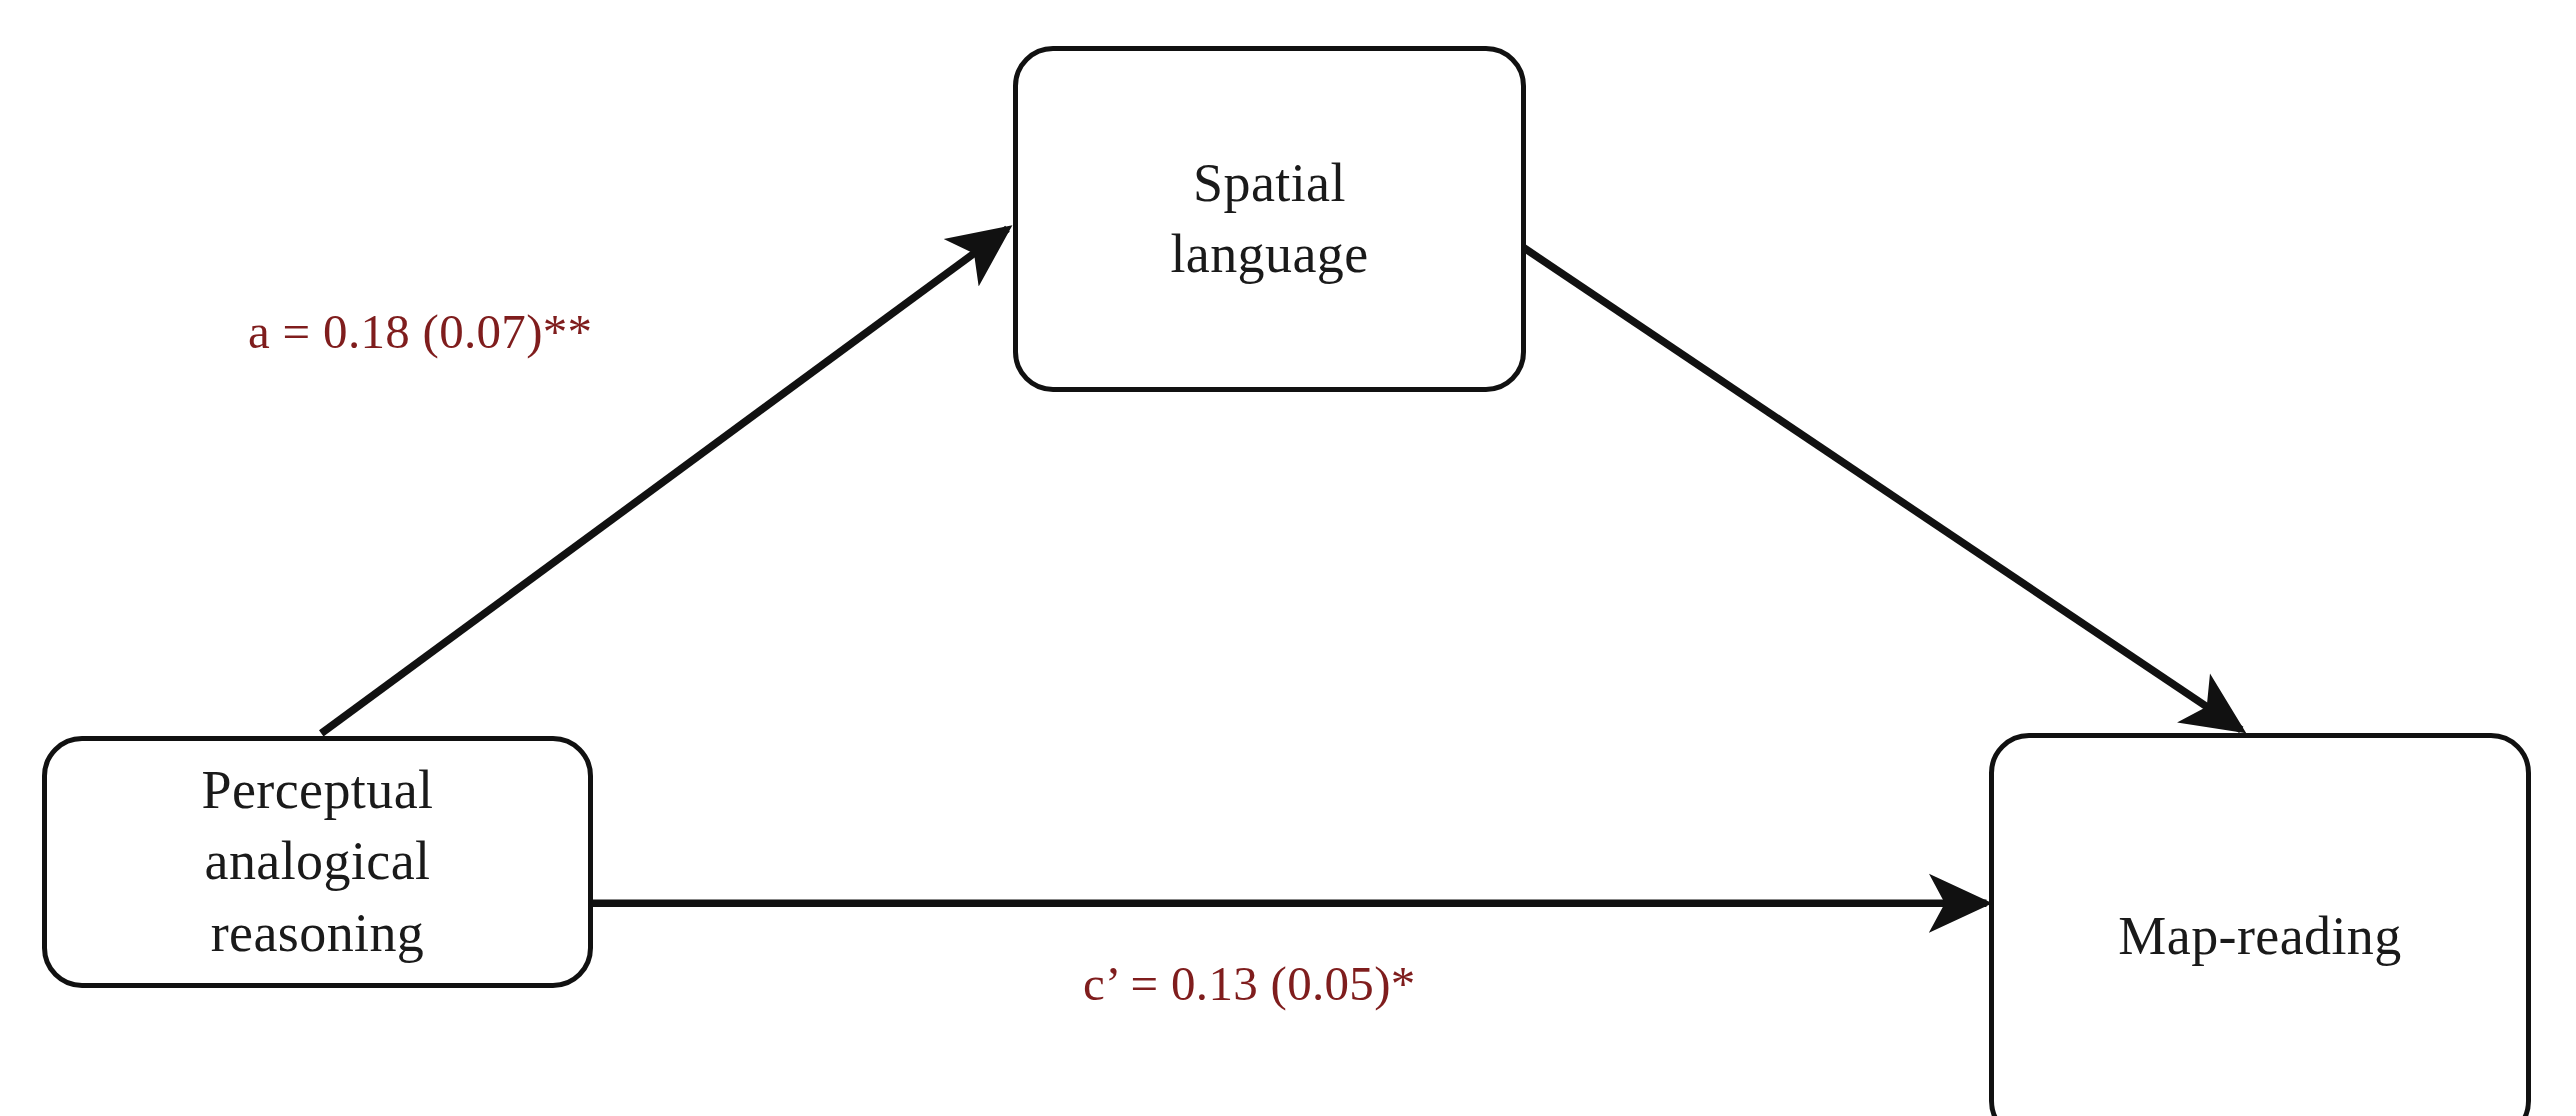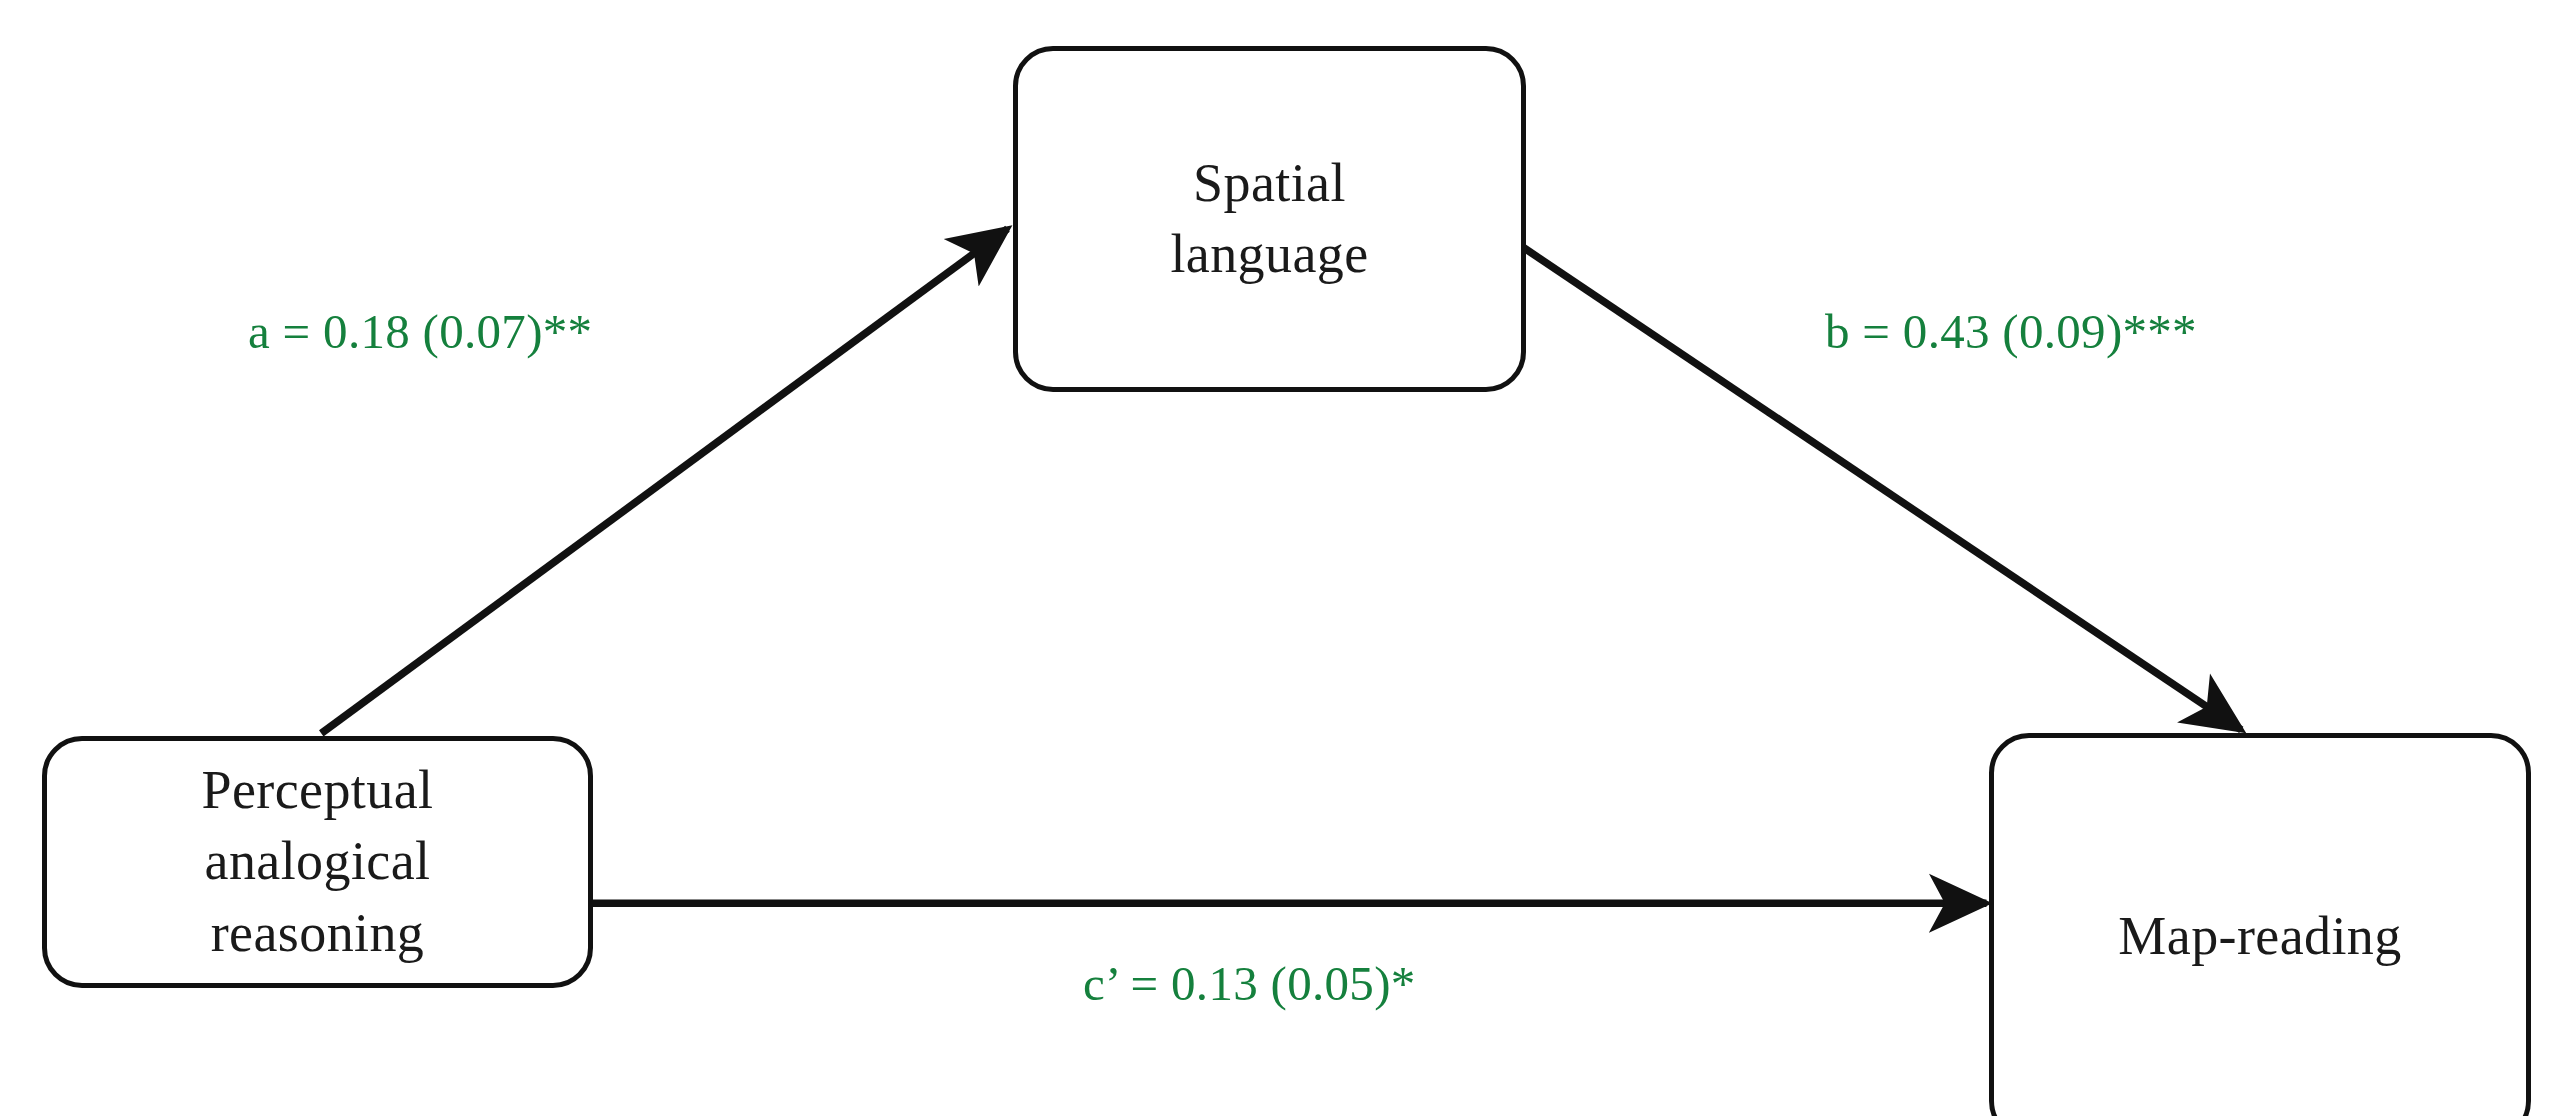--- a/index.html
+++ b/index.html
@@ -38,21 +38,21 @@
   .node-label {
     font-size: 54px;
     line-height: 1.32;
     color: #1a1a1a;
     letter-spacing: 0.4px;
     white-space: pre-line;
   }
   .edge-label {
     position: absolute;
     font-size: 49px;
-    color: #15803d;
+    color: #7f1d1d;
     white-space: nowrap;
     letter-spacing: 0.3px;
   }
   
   #node-mediator { left: 1013px; top: 46px;  width: 513px; height: 346px; }
   #node-predictor{ left: 42px;   top: 736px; width: 551px; height: 252px; }
   #node-outcome  { left: 1989px; top: 733px; width: 542px; height: 408px; }
 
   
   #label-a       { left: 248px;  top: 303px; }
@@ -89,19 +89,18 @@
 analogical
 reasoning</span>
   </div>
 
   <div class="node-box" id="node-outcome">
     <span class="node-label">Map-reading</span>
   </div>
 
   <span class="edge-label" id="label-a">a = 0.18 (0.07)**</span>
 
-  <span class="edge-label" id="label-b">b = 0.43 (0.09)***</span>
 
 
   <span class="edge-label" id="label-cprime">c’ = 0.13 (0.05)*</span>
 
 </div>
 
 
 </body></html>

